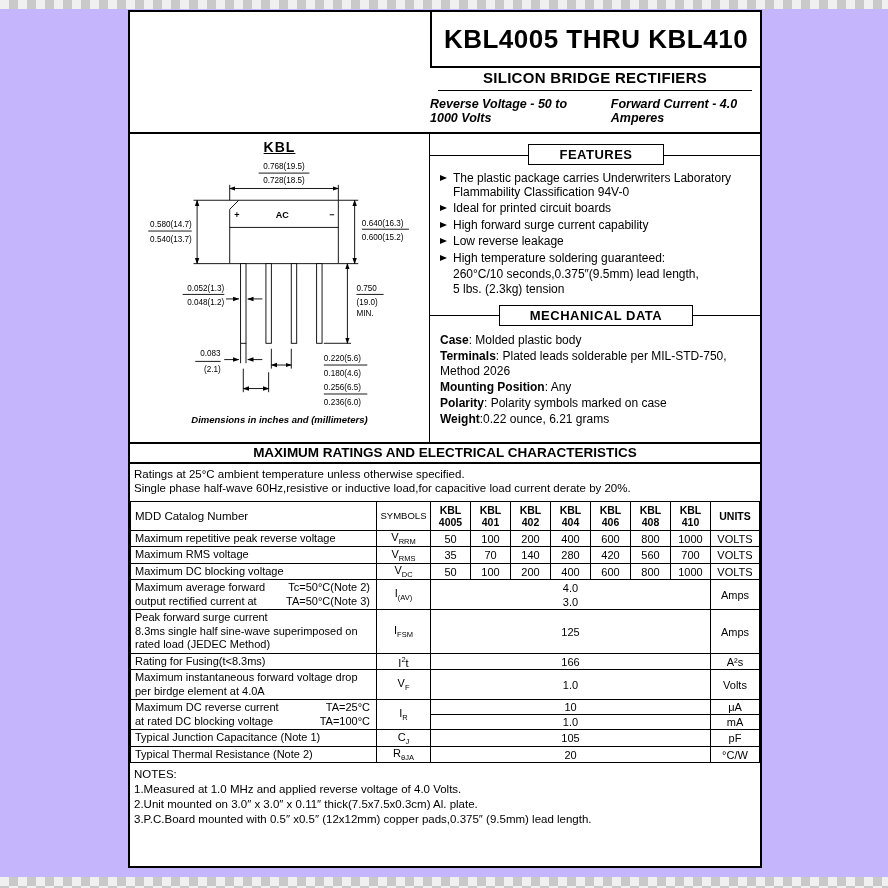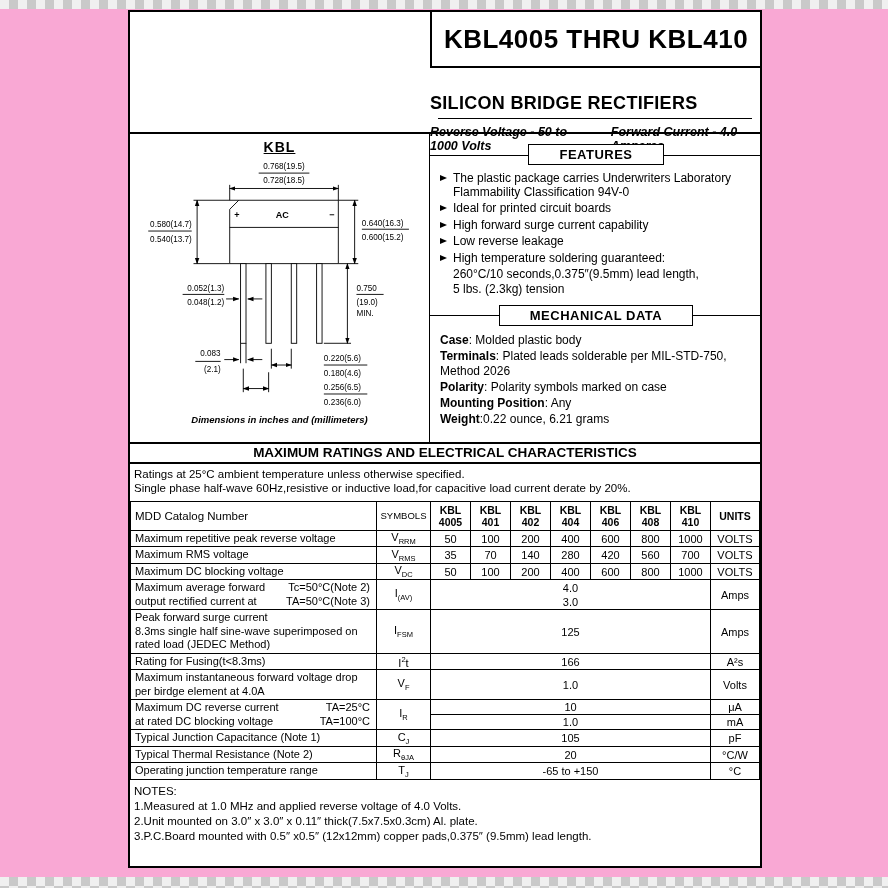--- a/index.html
+++ b/index.html
@@ -1,29 +1,29 @@
 <!DOCTYPE html>
 <html><head>
 <meta charset="utf-8">
 <style>
   html,body{margin:0;padding:0;background:#fff;}
-  .canvas{position:relative;width:888px;height:888px;background:#f9a8d4;overflow:hidden;
+  .canvas{position:relative;width:888px;height:888px;background:#c4b5fd;overflow:hidden;
           font-family:"Liberation Sans",sans-serif;color:#000;}
   .checker{position:absolute;left:0;width:888px;height:9px;
            background:repeating-conic-gradient(#c9c9c9 0% 25%, #f0f0f0 0% 50%) 0 0/18px 18px;}
   .checker.top{top:0;} .checker.bottom{top:877px;height:11px;}
   .sheet{position:absolute;left:128px;top:10px;width:634px;height:858px;border:2px solid #000;
          box-sizing:border-box;background:#fff;}
   
   .hdr-row{display:flex;height:120px;}
   .hdr-left{width:300px;}
   .hdr-right{flex:1;display:flex;flex-direction:column;}
   .title-box{height:54px;line-height:54px;text-align:center;font-size:26px;font-weight:bold;
              border-left:2px solid #000;border-bottom:2px solid #000;letter-spacing:.5px;}
-  .subtitle{text-align:left;font-weight:bold;font-size:18px;margin-top:25px;letter-spacing:.3px;}
+  .subtitle{text-align:center;font-weight:bold;font-size:15px;margin-top:1px;letter-spacing:.3px;}
   .subrule{border-top:1px solid #000;margin:4px 8px 0;}
   .tagline{display:flex;justify-content:center;gap:16px;font-style:italic;font-size:12.5px;
            font-weight:bold;margin-top:6px;}
   
   .main-row{display:flex;border-top:2px solid #000;height:308px;}
   .col-left{width:300px;border-right:1px solid #000;box-sizing:border-box;}
   .kbl-label{text-align:center;font-weight:bold;font-size:14px;text-decoration:underline;
              margin-top:5px;letter-spacing:1px;}
   svg.diag{display:block;margin:0 auto;}
   svg.diag line,svg.diag polygon.body,svg.diag rect{stroke:#000;stroke-width:1;fill:none;}
@@ -195,22 +195,22 @@
             <div class="feat-sub">260°C/10 seconds,0.375″(9.5mm) lead length,</div>
             <div class="feat-sub">5 lbs. (2.3kg) tension</div>
           </div>
 
         <div class="sec-hdr">
           <span class="sec-box">MECHANICAL DATA</span>
         </div>
         <div>
             <div class="mech-line"><b>Case</b><span>: Molded plastic body</span></div>
             <div class="mech-line"><b>Terminals</b><span>: Plated leads solderable per MIL-STD-750, Method 2026</span></div>
+            <div class="mech-line"><b>Mounting Position</b><span>: Any</span></div>
             <div class="mech-line"><b>Polarity</b><span>: Polarity symbols marked on case</span></div>
-            <div class="mech-line"><b>Mounting Position</b><span>: Any</span></div>
             <div class="mech-line"><b>Weight</b><span>:0.22 ounce, 6.21 grams</span></div>
           </div>
       </div>
     </div>
 
     <div class="ratings-band">MAXIMUM RATINGS AND ELECTRICAL CHARACTERISTICS</div>
     <div class="conds">
         <div>Ratings at 25°C ambient temperature unless otherwise specified.</div>
         <div>Single phase half-wave 60Hz,resistive or inductive load,for capacitive load current derate by 20%.</div>
       </div>
@@ -409,32 +409,20 @@
               <div class="pline">Typical Thermal Resistance (Note 2)</div>
             </td>
             <td class="cell-sym"><span>R</span><sub>θJA</sub></td>
             <td class="cell-val" colspan="7">
               <div class="vline">20</div>
             </td>
             <td class="cell-units">
               <div class="vline">°C/W</div>
             </td>
           </tr>
-          <tr>
-            <td class="cell-param">
-              <div class="pline">Operating junction temperature range</div>
-            </td>
-            <td class="cell-sym"><span>T</span><sub>J</sub></td>
-            <td class="cell-val" colspan="7">
-              <div class="vline">-65 to +150</div>
-            </td>
-            <td class="cell-units">
-              <div class="vline">°C</div>
-            </td>
-          </tr>
         </tbody>
     </table>
 
     <div class="notes">
       <div class="notes-title">NOTES:</div>
       <div>
           <div>1.Measured at 1.0 MHz and applied reverse voltage of 4.0 Volts.</div>
           <div>2.Unit mounted on 3.0″  x 3.0″   x 0.11″  thick(7.5x7.5x0.3cm) Al. plate.</div>
           <div>3.P.C.Board mounted with 0.5″  x0.5″  (12x12mm) copper pads,0.375″  (9.5mm) lead length.</div>
         </div>

